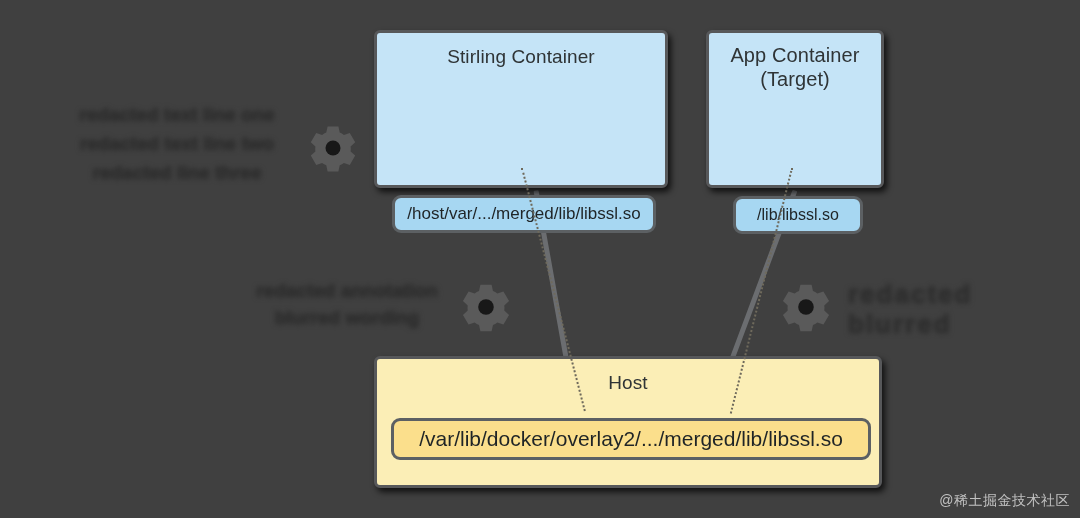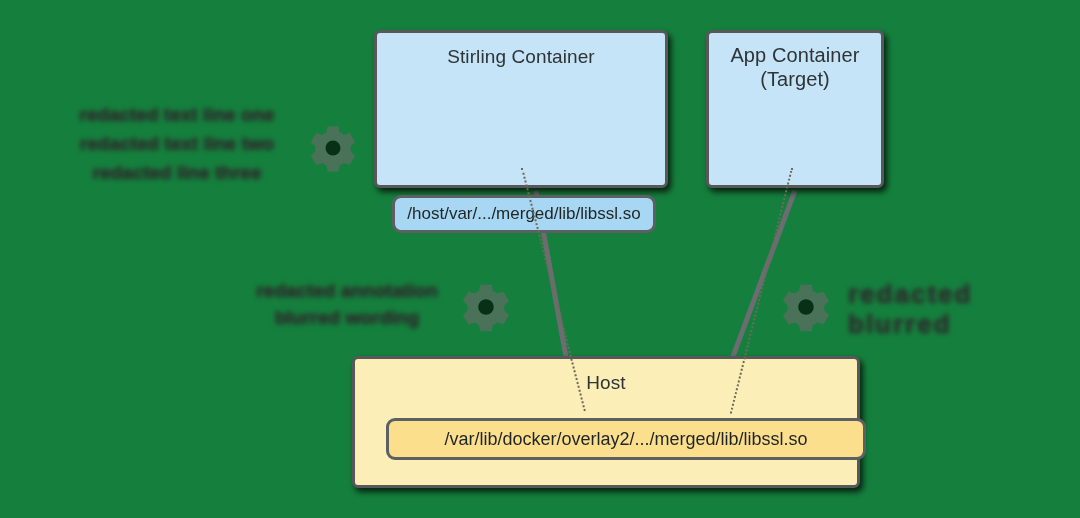--- a/index.html
+++ b/index.html
@@ -4,21 +4,21 @@
 <style>
   html, body {
     margin: 0;
     padding: 0;
     background: #000000;
   }
   #canvas {
     position: relative;
     width: 1080px;
     height: 518px;
-    background: #15803d;
+    background: #404040;
     overflow: hidden;
     font-family: "Liberation Sans", sans-serif;
   }
 
   
   .box {
     position: absolute;
     box-sizing: border-box;
     border: 3px solid #57585a;
     border-radius: 6px;
@@ -49,21 +49,21 @@
     display: flex;
     align-items: center;
     justify-content: center;
     color: #1f2426;
     font-size: 17px;
     white-space: nowrap;
   }
   .pill.blue  { background: #a7d7f2; margin-top: 37px; }
   .pill.amber { background: #fbdf8c; }
   .pill.small { font-size: 16px; }
-  .pill.wide  { font-size: 18px; margin-left: 17px; }
+  .pill.wide  { font-size: 21px; }
 
   
   .solid-link {
     position: absolute;
     background: #6b6d70;
     transform-origin: 0 50%;
     height: 5px;
     border-radius: 1px;
   }
   .dotted-link {
@@ -123,23 +123,26 @@
     <div class="pill blue" style="left:15px; top:125px; width:264px; height:38px;">
       <span>/host/var/.../merged/lib/libssl.so</span>
     </div>
   </div>
 
   <div class="box blue" style="left:706px; top:30px; width:178px; height:158px;">
     <div class="box-title two-line">
       <span class="l">App Container</span>
       <span class="l">(Target)</span>
     </div>
+    <div class="pill blue small" style="left:24px; top:126px; width:130px; height:38px;">
+      <span>/lib/libssl.so</span>
+    </div>
   </div>
 
-  <div class="box amber" style="left:352px; top:356px; width:508px; height:132px;">
+  <div class="box amber" style="left:374px; top:356px; width:508px; height:132px;">
     <div class="box-title">Host</div>
     <div class="pill amber wide" style="left:14px; top:59px; width:480px; height:42px;">
       <span>/var/lib/docker/overlay2/.../merged/lib/libssl.so</span>
     </div>
   </div>
 
   <div class="dotted-link" style="left:522px; top:167px; width:251px; transform: rotate(75.5deg);"></div>
   <div class="dotted-link" style="left:792px; top:167px; width:253px; transform: rotate(104deg);"></div>
 
   <div class="blurb left-note">
@@ -172,14 +175,15 @@
     </svg>
   </div>
 
   <div class="gear" style="left:779px; top:280px;">
     <svg width="54" height="54" viewBox="0 0 52 52">
       <path fill="#6a6a6a" d="M31.4 4.5h-10.8l-1.3 6.1a15.5 15.5 0 0 0-4.2 2.4l-5.9-2-5.4 9.3 4.6 4.2a15.6 15.6 0 0 0 0 4.9l-4.6 4.2 5.4 9.3 5.9-2a15.5 15.5 0 0 0 4.2 2.4l1.3 6.1h10.8l1.3-6.1a15.5 15.5 0 0 0 4.2-2.4l5.9 2 5.4-9.3-4.6-4.2a15.6 15.6 0 0 0 0-4.9l4.6-4.2-5.4-9.3-5.9 2a15.5 15.5 0 0 0-4.2-2.4z"></path>
       <circle cx="26" cy="26" r="7.5" fill="#000000"></circle>
     </svg>
   </div>
 
+  <div class="watermark">@稀土掘金技术社区</div>
 
 </div>
 
 </body></html>

